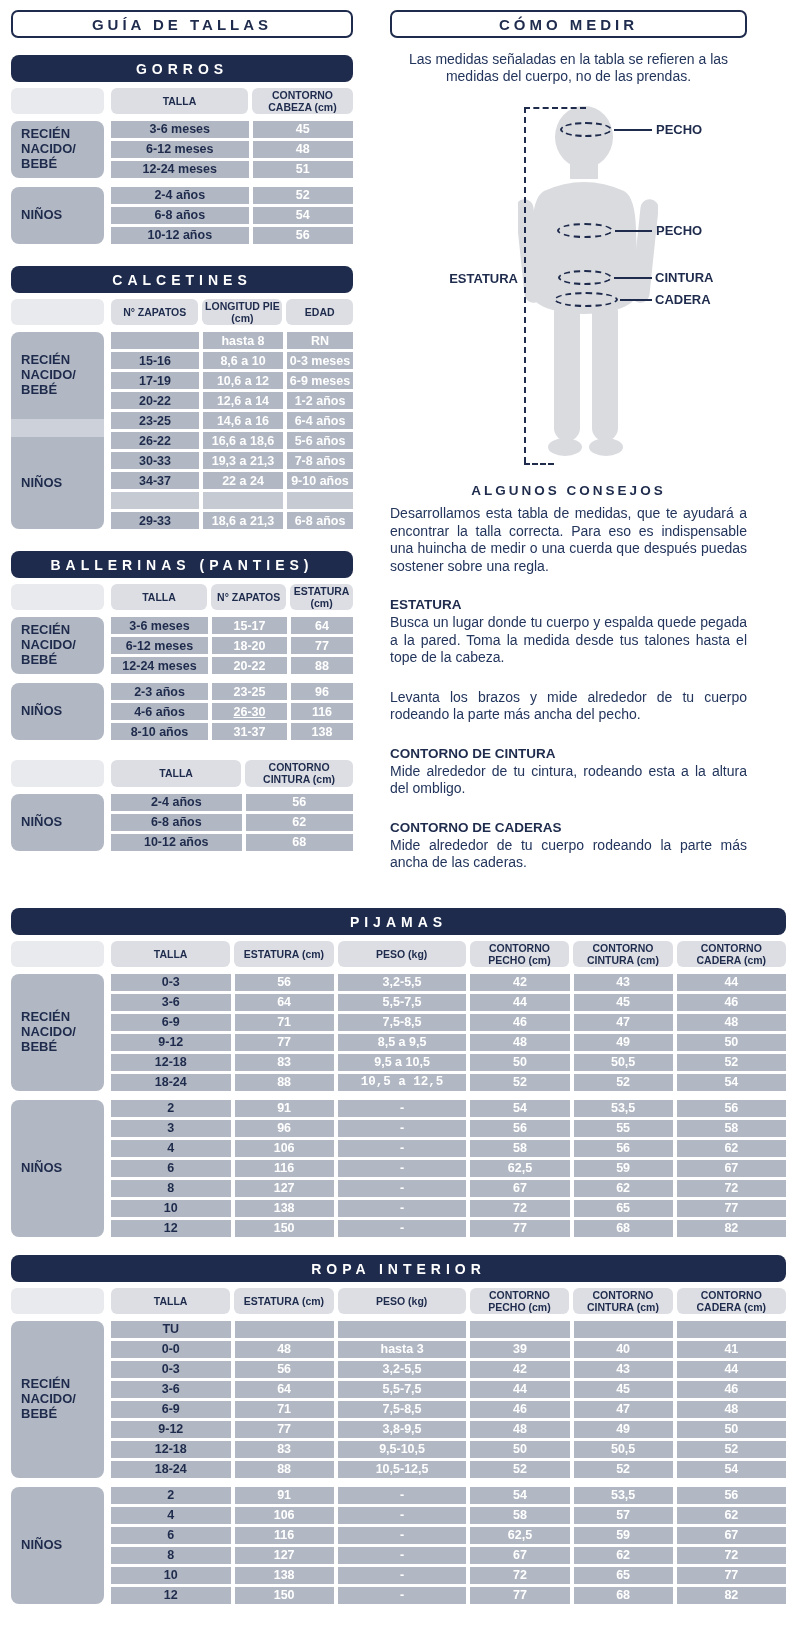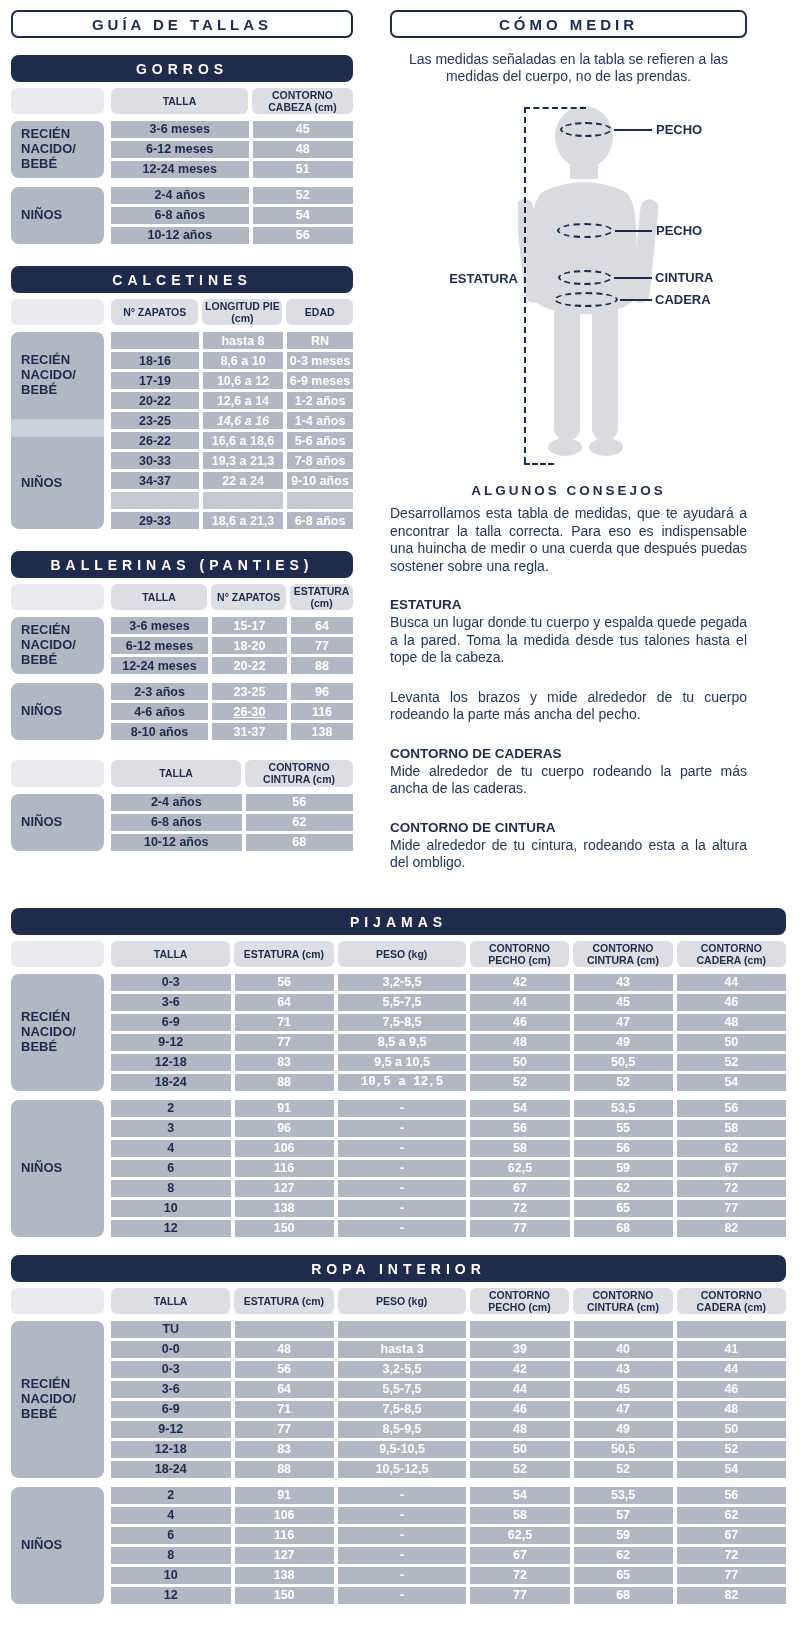--- a/index.html
+++ b/index.html
@@ -140,38 +140,38 @@
               <div class="gseg light" style="flex-grow: 1;"></div>
               <div class="gseg" style="flex-grow: 6;">NIÑOS</div>
             </div>
             <div class="trows">
               <div class="trow">
                 <div class="tcell first" style="flex-grow: 88;"></div>
                 <div class="tcell" style="flex-grow: 80;">hasta 8</div>
                 <div class="tcell" style="flex-grow: 66;">RN</div>
               </div>
               <div class="trow">
-                <div class="tcell first" style="flex-grow: 88;">18-16</div>
+                <div class="tcell first" style="flex-grow: 88;">15-16</div>
                 <div class="tcell" style="flex-grow: 80;">8,6 a 10</div>
                 <div class="tcell" style="flex-grow: 66;">0-3 meses</div>
               </div>
               <div class="trow">
                 <div class="tcell first" style="flex-grow: 88;">17-19</div>
                 <div class="tcell" style="flex-grow: 80;">10,6 a 12</div>
                 <div class="tcell" style="flex-grow: 66;">6-9 meses</div>
               </div>
               <div class="trow">
                 <div class="tcell first" style="flex-grow: 88;">20-22</div>
                 <div class="tcell" style="flex-grow: 80;">12,6 a 14</div>
                 <div class="tcell" style="flex-grow: 66;">1-2 años</div>
               </div>
               <div class="trow">
                 <div class="tcell first" style="flex-grow: 88;">23-25</div>
-                <div class="tcell" style="flex-grow: 80; font-style: italic;">14,6 a 16</div>
-                <div class="tcell" style="flex-grow: 66;">1-4 años</div>
+                <div class="tcell" style="flex-grow: 80;">14,6 a 16</div>
+                <div class="tcell" style="flex-grow: 66;">6-4 años</div>
               </div>
               <div class="trow">
                 <div class="tcell first" style="flex-grow: 88;">26-22</div>
                 <div class="tcell" style="flex-grow: 80;">16,6 a 18,6</div>
                 <div class="tcell" style="flex-grow: 66;">5-6 años</div>
               </div>
               <div class="trow">
                 <div class="tcell first" style="flex-grow: 88;">30-33</div>
                 <div class="tcell" style="flex-grow: 80;">19,3 a 21,3</div>
                 <div class="tcell" style="flex-grow: 66;">7-8 años</div>
@@ -324,26 +324,26 @@
     <p class="body-text">Desarrollamos esta tabla de medidas, que te ayudará a encontrar la talla correcta. Para eso es indispensable una huincha de medir o una cuerda que después puedas sostener sobre una regla.</p>
 
     <div class="msec">
       <div class="msec-title">ESTATURA</div>
       <p class="body-text">Busca un lugar donde tu cuerpo y espalda quede pegada a la pared. Toma la medida desde tus talones hasta el tope de la cabeza.</p>
     </div>
     <div class="msec">
       <p class="body-text">Levanta los brazos y mide alrededor de tu cuerpo rodeando la parte más ancha del pecho.</p>
     </div>
     <div class="msec">
+      <div class="msec-title">CONTORNO DE CINTURA</div>
+      <p class="body-text">Mide alrededor de tu cintura, rodeando esta a la altura del ombligo.</p>
+    </div>
+    <div class="msec">
       <div class="msec-title">CONTORNO DE CADERAS</div>
       <p class="body-text">Mide alrededor de tu cuerpo rodeando la parte más ancha de las caderas.</p>
-    </div>
-    <div class="msec">
-      <div class="msec-title">CONTORNO DE CINTURA</div>
-      <p class="body-text">Mide alrededor de tu cintura, rodeando esta a la altura del ombligo.</p>
     </div>
   </div>
 
   <section class="table-block fw" style="top:908px">
       <div class="tbar">PIJAMAS</div>
       <div class="thead">
         <div class="hspacer"></div>
         <div class="hcells">
           <div class="hcell" style="flex-grow: 117;">TALLA</div>
           <div class="hcell" style="flex-grow: 97;">ESTATURA (cm)</div>
@@ -529,21 +529,21 @@
               <div class="tcell first" style="flex-grow: 117;">6-9</div>
               <div class="tcell" style="flex-grow: 97;">71</div>
               <div class="tcell" style="flex-grow: 126;">7,5-8,5</div>
               <div class="tcell" style="flex-grow: 97;">46</div>
               <div class="tcell" style="flex-grow: 97;">47</div>
               <div class="tcell" style="flex-grow: 107;">48</div>
             </div>
             <div class="trow">
               <div class="tcell first" style="flex-grow: 117;">9-12</div>
               <div class="tcell" style="flex-grow: 97;">77</div>
-              <div class="tcell" style="flex-grow: 126;">8,5-9,5</div>
+              <div class="tcell" style="flex-grow: 126;">3,8-9,5</div>
               <div class="tcell" style="flex-grow: 97;">48</div>
               <div class="tcell" style="flex-grow: 97;">49</div>
               <div class="tcell" style="flex-grow: 107;">50</div>
             </div>
             <div class="trow">
               <div class="tcell first" style="flex-grow: 117;">12-18</div>
               <div class="tcell" style="flex-grow: 97;">83</div>
               <div class="tcell" style="flex-grow: 126;">9,5-10,5</div>
               <div class="tcell" style="flex-grow: 97;">50</div>
               <div class="tcell" style="flex-grow: 97;">50,5</div>

